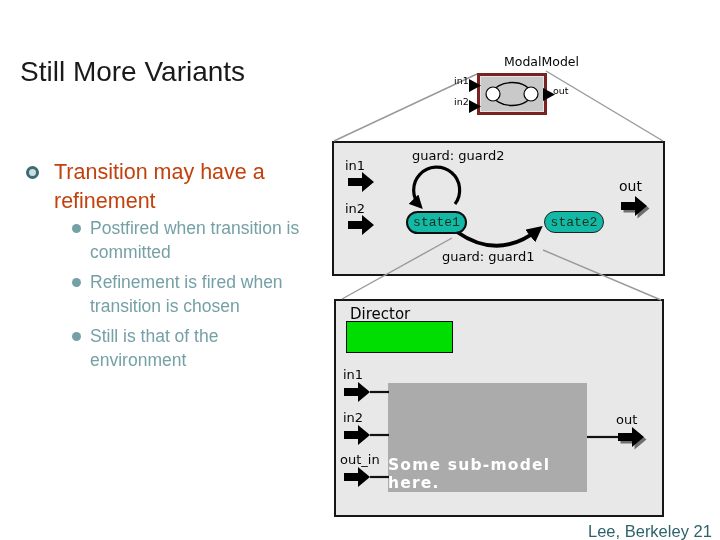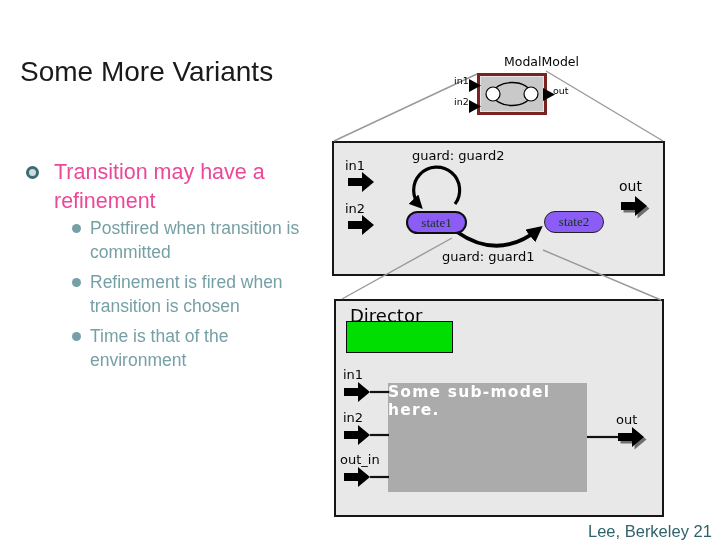--- a/index.html
+++ b/index.html
@@ -10,21 +10,21 @@
   
   .title{
     position:absolute;left:20px;top:56px;font-size:28px;color:#1a1a1a;
     font-weight:400;letter-spacing:0;margin:0;
   }
   .main-bullet{position:absolute;left:26px;top:158px;width:290px;display:flex;}
   .donut{
     flex:0 0 auto;width:7px;height:7px;border:3.5px solid #3c6b74;background:#ccdde2;
     border-radius:50%;margin-top:8px;margin-right:15px;
   }
-  .main-text{font-size:21.5px;line-height:29px;color:#ec4899;width:242px;}
+  .main-text{font-size:21.5px;line-height:29px;color:#c2410c;width:242px;}
   .sub-bullets{position:absolute;left:72px;top:216px;width:232px;}
   .sub-item{display:flex;margin-bottom:6px;}
   .dot{
     flex:0 0 auto;width:9px;height:9px;border-radius:50%;background:#75a0a6;
     margin-top:8px;margin-right:9px;
   }
   .sub-text{font-size:17.5px;line-height:24px;color:#75a0a6;}
   .footer{
     position:absolute;left:588px;top:522px;font-size:16.5px;color:#2e636b;
     white-space:nowrap;
@@ -40,65 +40,65 @@
     position:absolute;left:477px;top:73px;width:70px;height:42px;
     background:#c9c9c9;border:3px solid #7a2121;box-sizing:border-box;
     box-shadow:inset 0 0 0 1px #e4e4e4;z-index:1;
   }
   .green-rect{
     position:absolute;left:346px;top:321px;width:107px;height:32px;
     background:#00dd00;border:1.5px solid #0c0c0c;box-sizing:border-box;z-index:1;
   }
   .submodel-box{
     position:absolute;left:388px;top:383px;width:199px;height:109px;
-    background:#ababab;z-index:1;display:flex;align-items:flex-start;justify-content:center;
+    background:#ababab;z-index:1;display:flex;align-items:flex-end;justify-content:center;
   }
   .submodel-box .boxtext{
     color:#ffffff;font-weight:700;font-size:15.5px;letter-spacing:1.2px;
     font-family:"DejaVu Sans",sans-serif;
   }
   .overlay{position:absolute;left:0;top:0;z-index:2;}
   .dlabel{
     position:absolute;z-index:3;font-family:"DejaVu Sans",sans-serif;
     font-size:13px;color:#050505;white-space:nowrap;
   }
   .dlabel.small{font-size:9.5px;}
   .dlabel.icon-title{font-size:12.5px;}
   .state{
-    position:absolute;z-index:3;background:#8b5cf6;box-sizing:border-box;
+    position:absolute;z-index:3;background:#14b8a6;box-sizing:border-box;
     display:flex;align-items:center;justify-content:center;
-    font-family:Liberation Serif, serif;font-size:13px;color:#16341a;
+    font-family:Liberation Mono, monospace;font-size:13px;color:#16341a;
   }
   .state1{left:406px;top:211px;width:61px;height:23px;border:2.5px solid #0d0d0d;border-radius:12px;}
   .state2{left:544px;top:211px;width:60px;height:22px;border:1.6px solid #222;border-radius:11px;}
 </style>
 </head>
 <body>
 
 <div class="slide">
 
-  <h1 class="title">Some More Variants</h1>
+  <h1 class="title">Still More Variants</h1>
 
   <div class="main-bullet">
     <span class="donut"></span>
     <div class="main-text">Transition may have a refinement</div>
   </div>
 
   <div class="sub-bullets">
     <div class="sub-item">
       <span class="dot"></span>
       <div class="sub-text">Postfired when transition is committed</div>
     </div>
     <div class="sub-item">
       <span class="dot"></span>
       <div class="sub-text">Refinement is fired when transition is chosen</div>
     </div>
     <div class="sub-item">
       <span class="dot"></span>
-      <div class="sub-text">Time is that of the environment</div>
+      <div class="sub-text">Still is that of the environment</div>
     </div>
   </div>
 
   <div class="icon-box"></div>
   <div class="panel fsm-panel"></div>
   <div class="panel sub-panel"></div>
   <div class="green-rect"></div>
   <div class="submodel-box">
     <span class="boxtext">Some sub-model here.</span>
   </div>
@@ -161,20 +161,20 @@
   <span class="dlabel" style="left:619px;top:178px;font-size:14px;">out</span>
   <span class="dlabel" style="left:412px;top:148px;text-align:right;">guard: guard2</span>
   <span class="dlabel" style="left:442px;top:249px;">guard: guard1</span>
   <div class="state state1">
     <span>state1</span>
   </div>
   <div class="state state2">
     <span>state2</span>
   </div>
 
-  <span class="dlabel" style="left:350px;top:305px;font-size:18px;">Director</span>
+  <span class="dlabel" style="left:350px;top:305px;font-size:15px;">Director</span>
   <span class="dlabel" style="left:343px;top:367px;">in1</span>
   <span class="dlabel" style="left:343px;top:410px;">in2</span>
   <span class="dlabel" style="left:340px;top:452px;">out_in</span>
   <span class="dlabel" style="left:616px;top:412px;">out</span>
 
   <div class="footer">Lee, Berkeley 21</div>
 </div>
 
 </body></html>

